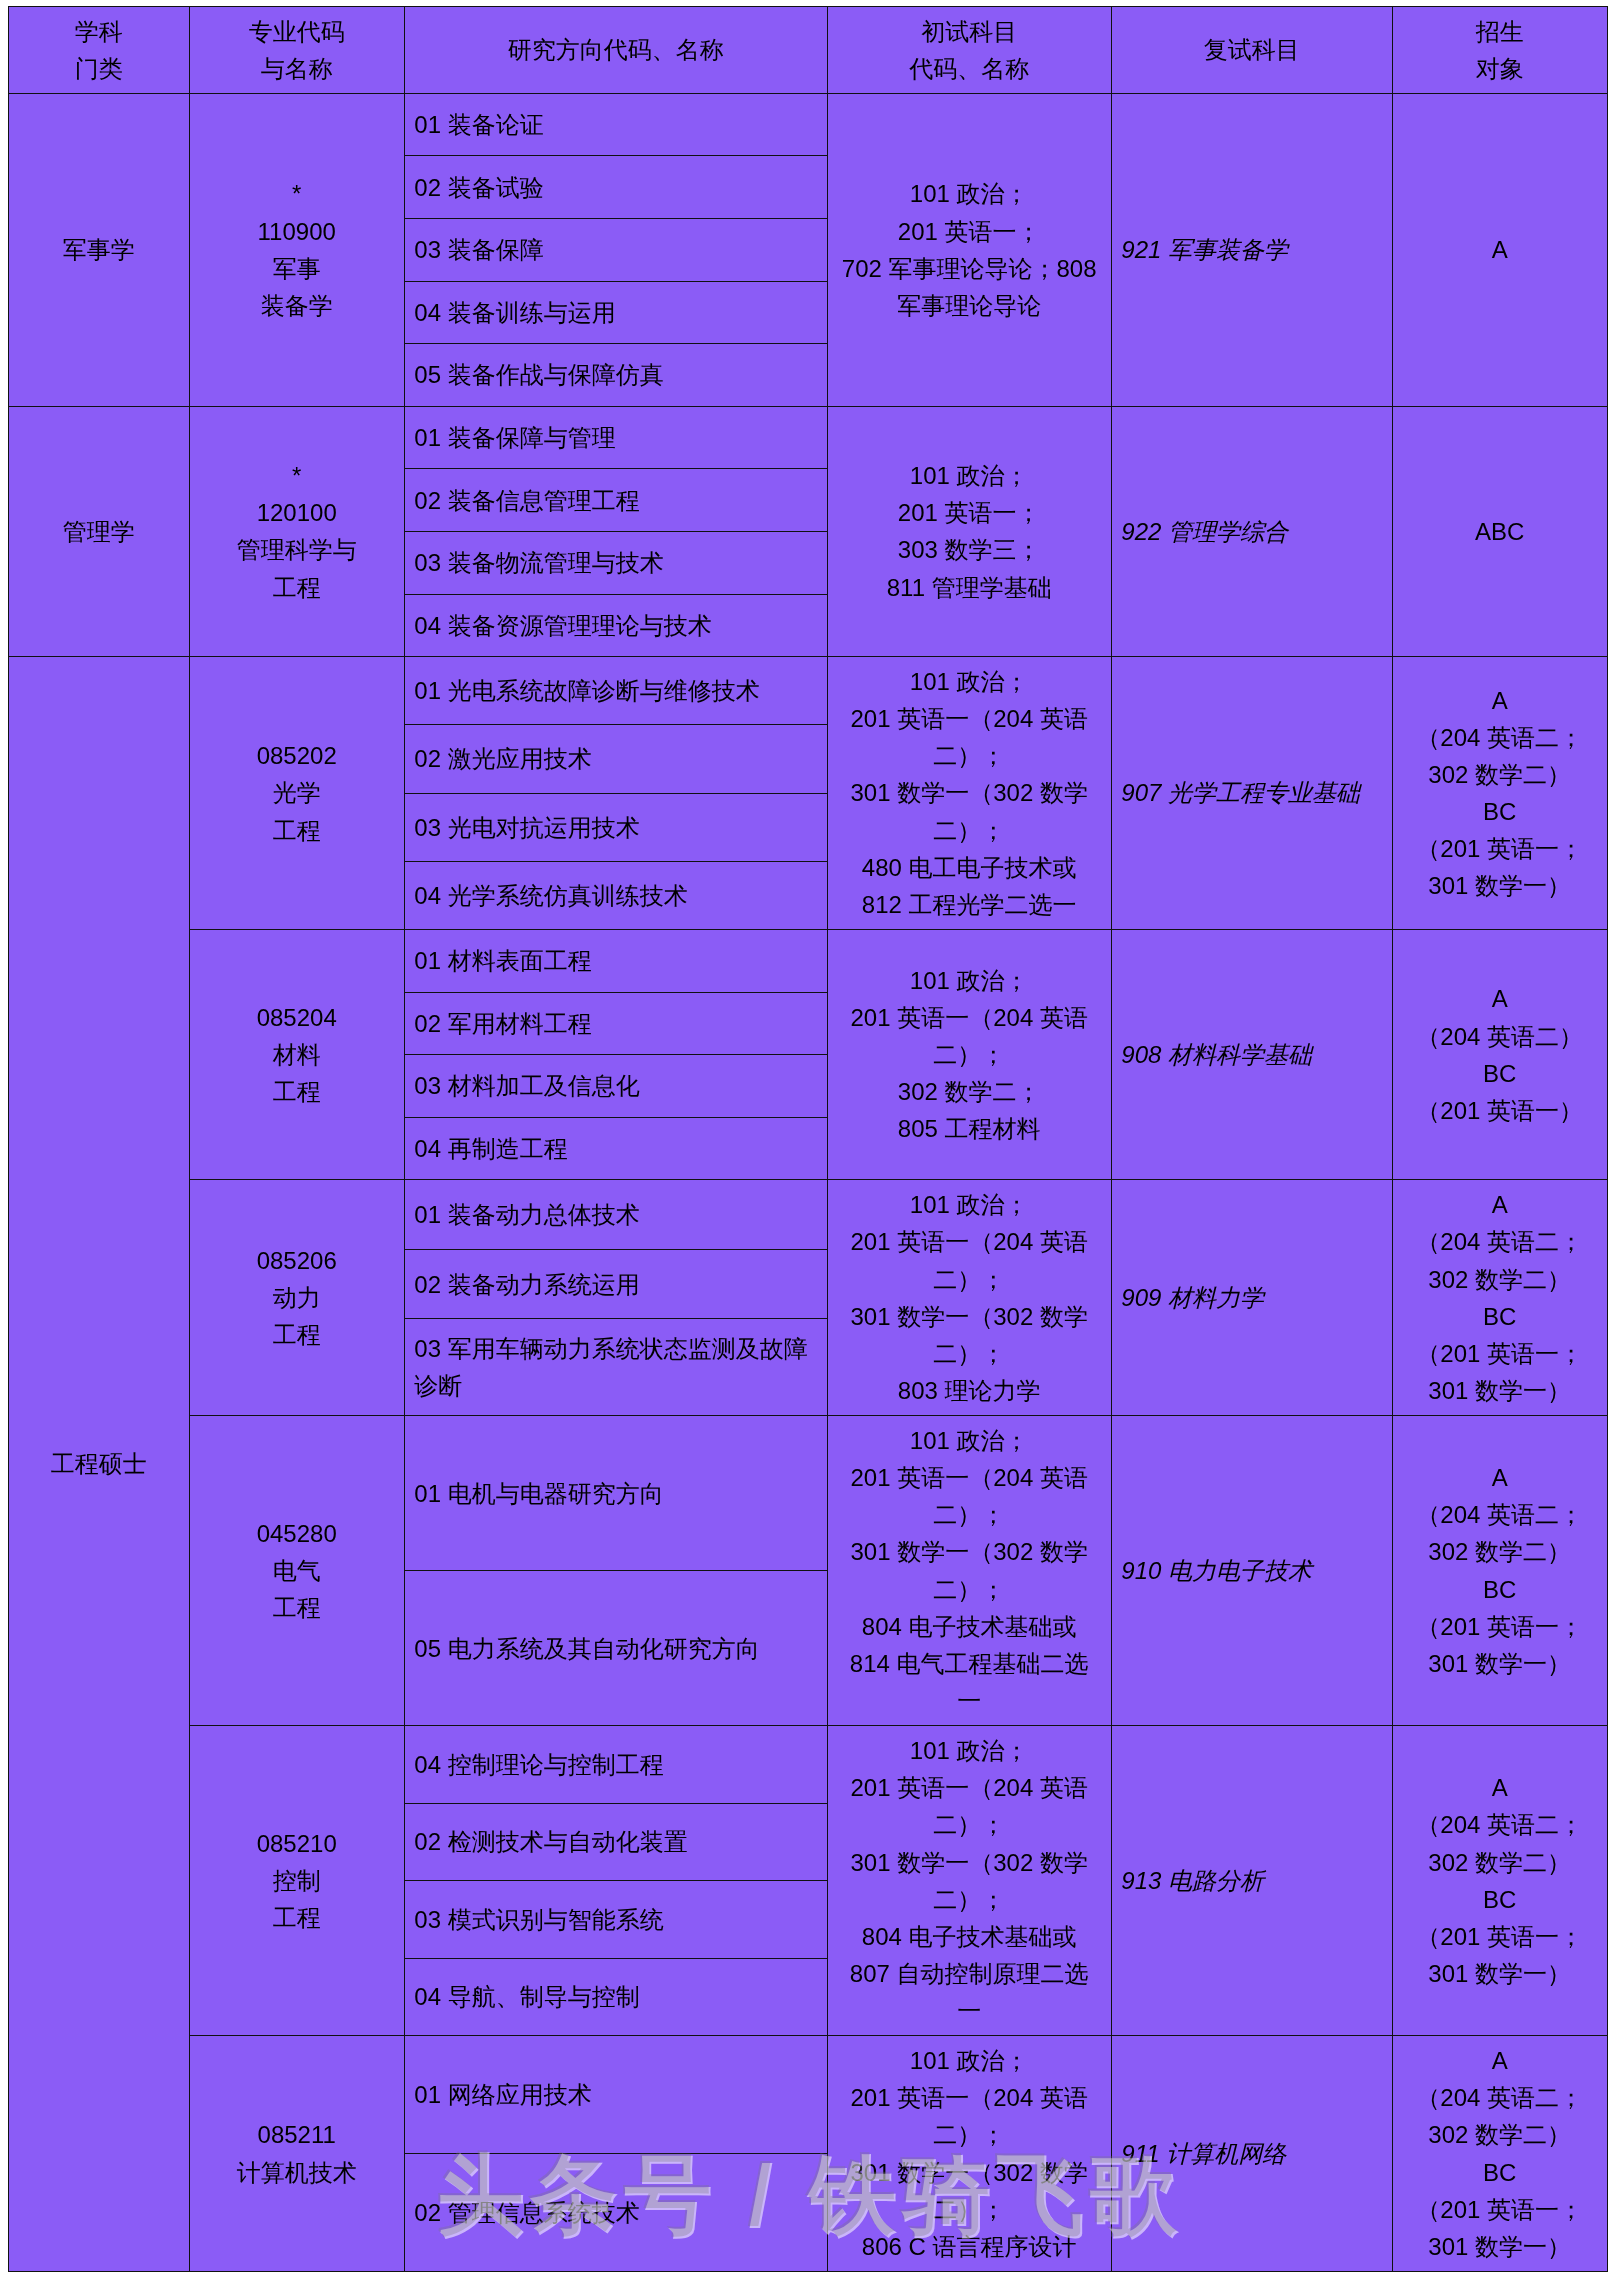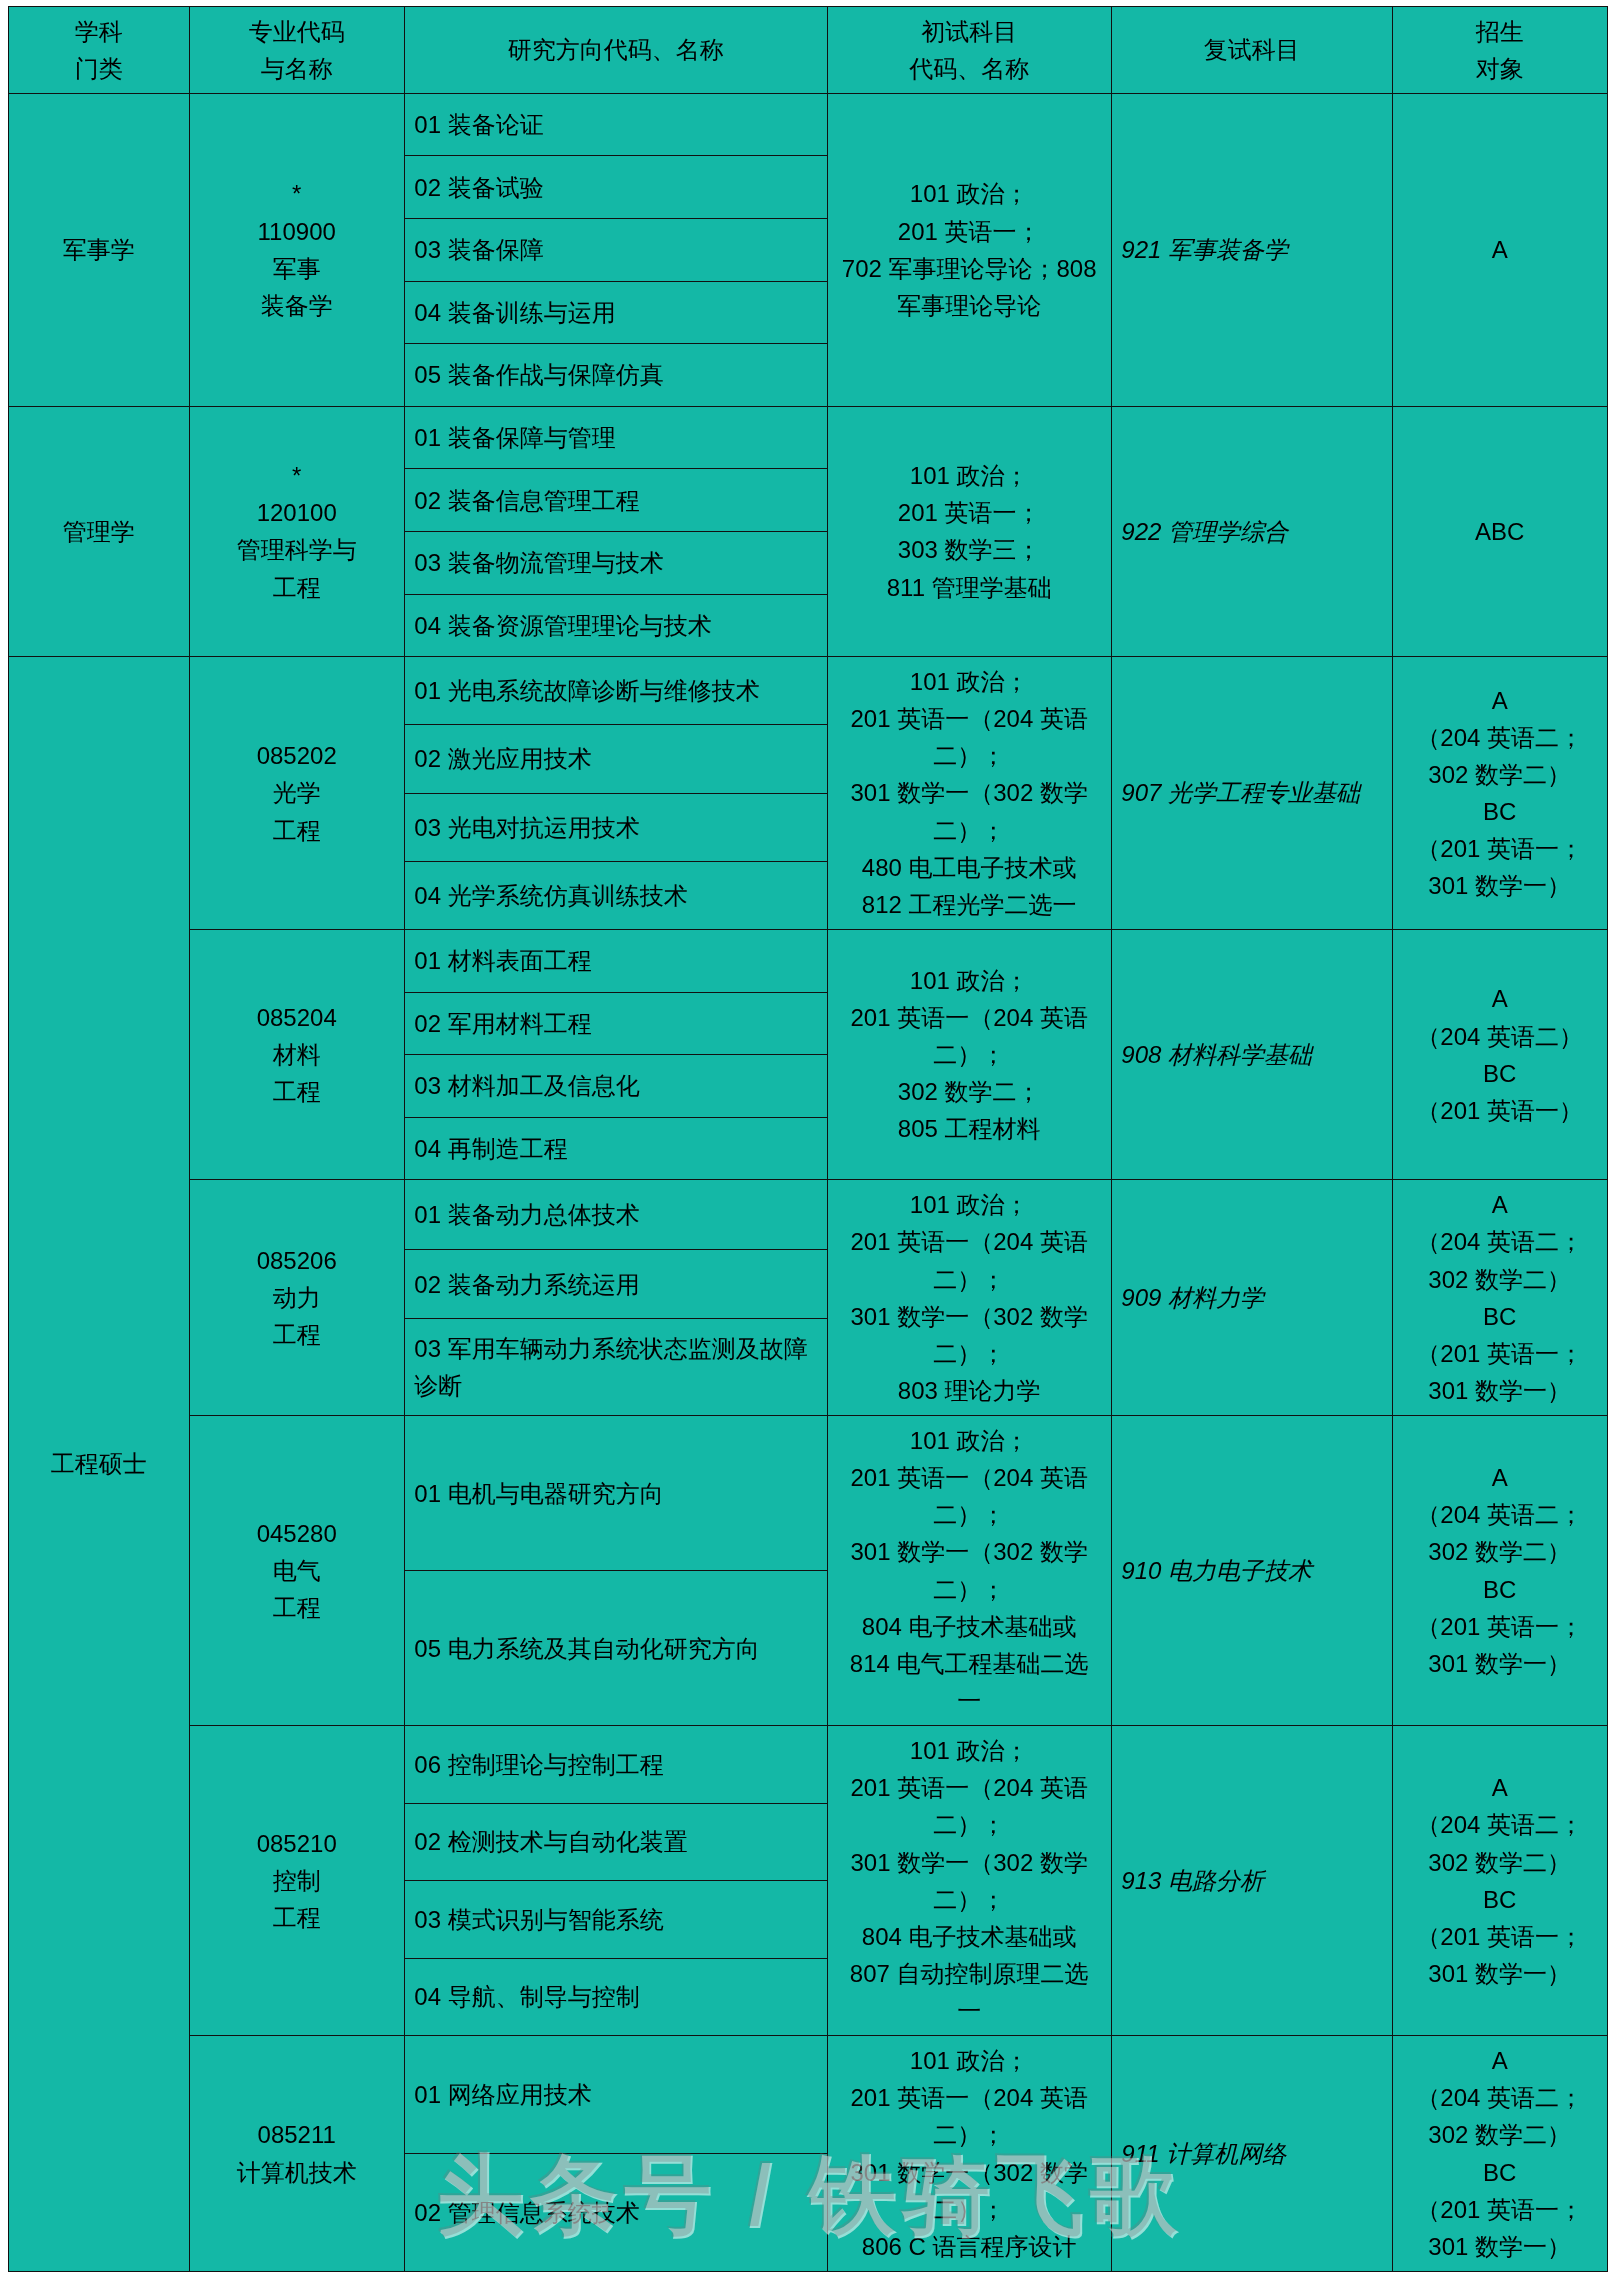--- a/index.html
+++ b/index.html
@@ -15,21 +15,21 @@
   .sheet {
     position: relative;
     width: 1614px;
     box-sizing: border-box;
     padding: 5.8px 7.7px 9.6px 7.7px;
   }
   table.admission {
     border-collapse: collapse;
     width: 1599px;
     table-layout: fixed;
-    background: #14b8a6;
+    background: #8b5cf6;
   }
   table.admission td, table.admission th {
     border: 1.9px solid #111;
     vertical-align: middle;
     padding: 5.8px 9.6px;
     font-size: 24px;
     line-height: 1.55;
     font-weight: normal;
   }
   
@@ -326,21 +326,21 @@
         </tr>
         <tr class="dir-row">
           <td class="direction">05 电力系统及其自动化研究方向</td>
         </tr>
         <tr class="dir-row">
           <td class="major" rowspan="4">
             <span class="mline">085210</span>
             <span class="mline">控制</span>
             <span class="mline">工程</span>
           </td>
-          <td class="direction">06 控制理论与控制工程</td>
+          <td class="direction">04 控制理论与控制工程</td>
           <td class="exam" rowspan="4">
             <span class="eline">101 政治；</span>
             <span class="eline">201 英语一（204 英语</span>
             <span class="eline">二）；</span>
             <span class="eline">301 数学一（302 数学</span>
             <span class="eline">二）；</span>
             <span class="eline">804 电子技术基础或</span>
             <span class="eline">807 自动控制原理二选</span>
             <span class="eline">一</span>
           </td>

